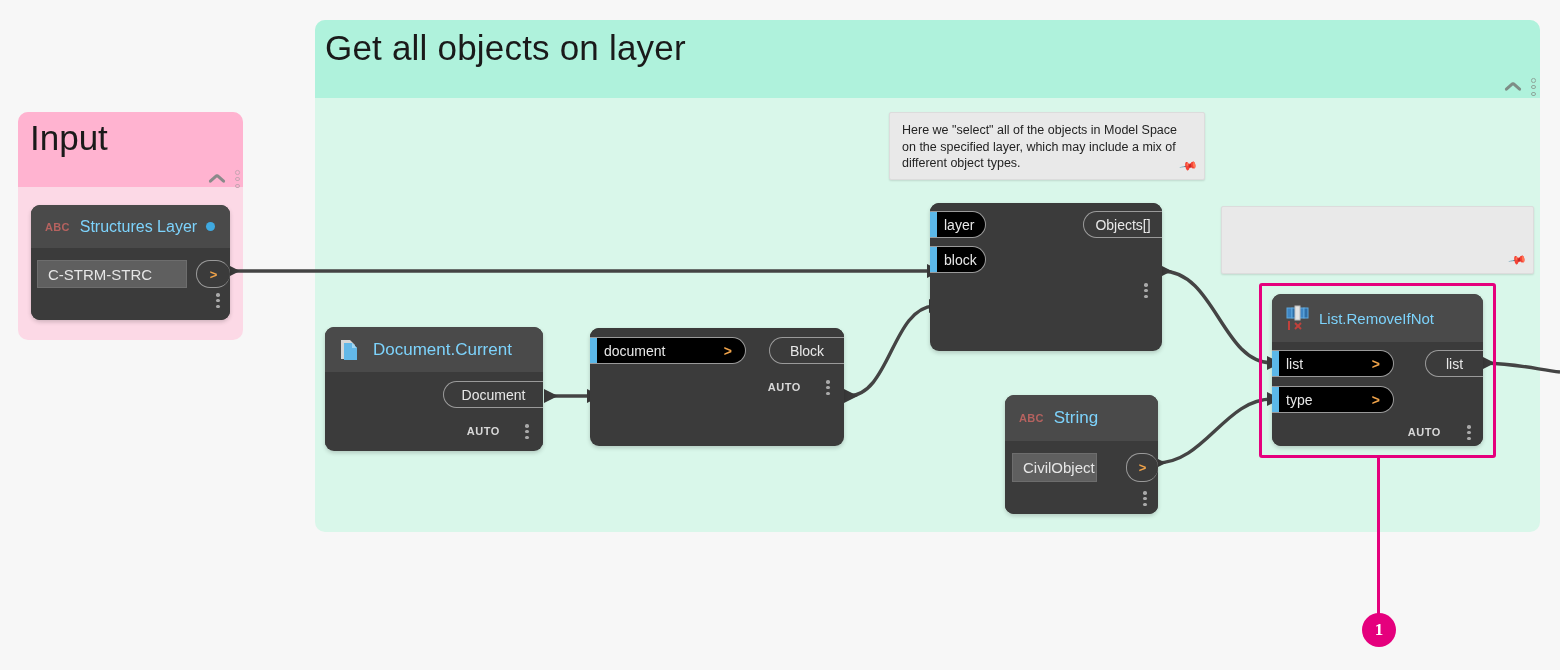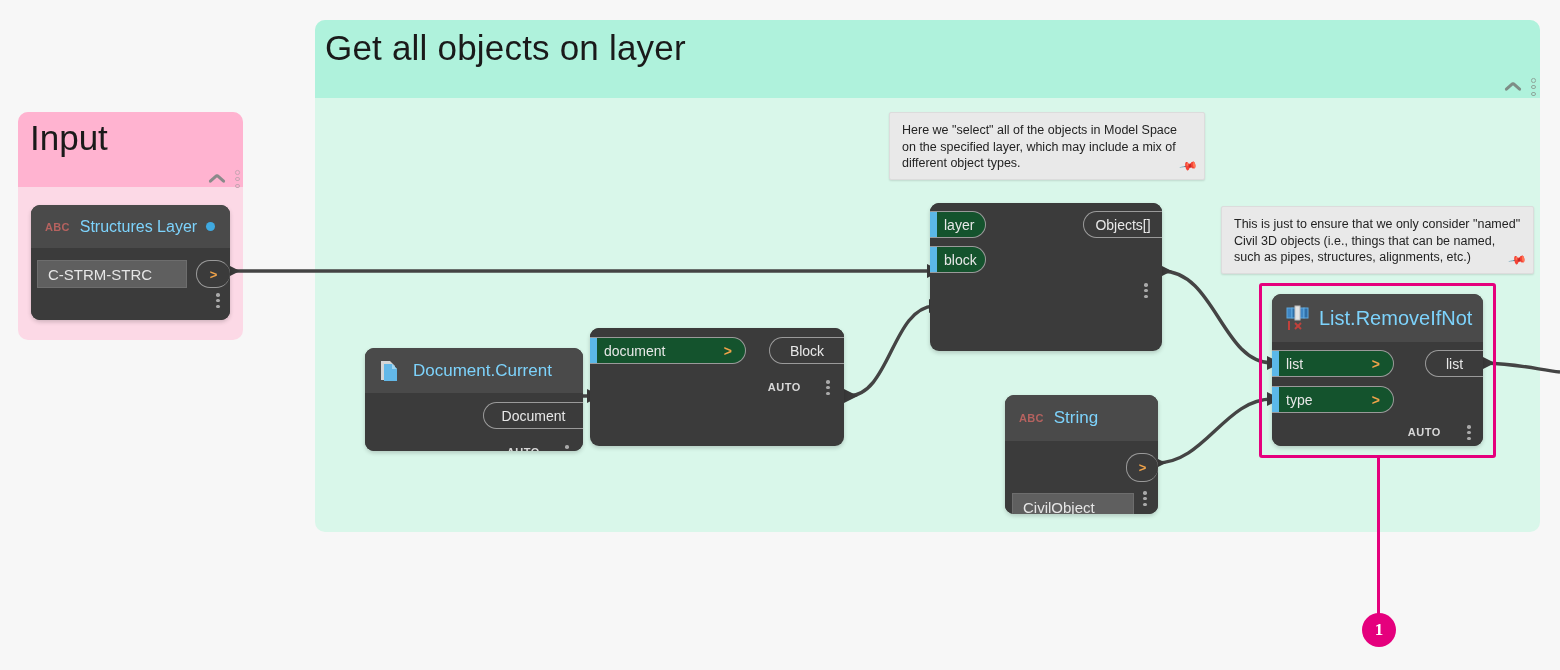--- a/index.html
+++ b/index.html
@@ -147,21 +147,21 @@
     border-top-right-radius: 0;
     border-bottom-right-radius: 0;
   }
   .port .caret {
     position: absolute;
     right: 13px;
     color: #f0a34a;
     font-size: 14px;
     font-weight: 700;
   }
-  .port.filled { background: #14532d; border-color: #9a9a9a; }
+  .port.filled { background: #000000; border-color: #9a9a9a; }
 
   
   .valbox {
     position: absolute;
     background: #5f5f5f;
     color: #e6e6e6;
     display: flex;
     align-items: center;
     padding: 0 10px;
     box-sizing: border-box;
@@ -313,21 +313,21 @@
       <div class="valbox" style="left:6px; top:12px; width:150px; height:28px;">C-STRM-STRC</div>
       <div class="minibtn" style="left:165px; top:12px; width:34px; height:28px;">&gt;</div>
       <div class="node-dots" style="left:185px; top:45px;">
           <i></i>
           <i></i>
           <i></i>
         </div>
     </div>
   </div>
 
-  <div class="node" style="left:325px; top:348px; width:218px; height:103px;margin-left:40px;">
+  <div class="node" style="left:325px; top:327px; width:218px; height:124px;">
     <div class="node-head" style="height:45px;">
       <span class="icon-wrap" style="width:22px;height:24px;margin-right:12px;">
         <svg width="22" height="24" viewBox="0 0 22 24">
           <path d="M2 2 h9 l5 5 v14 h-14 z" fill="#d6d6d6"></path>
           <path d="M5 5 h8 l5 5 v12 h-13 z" fill="#63b8e8"></path>
           <path d="M13 5 v5 h5 z" fill="#9ed5f2"></path>
         </svg>
       </span>
       <span class="node-title" style="font-size:17px;">Document.Current</span>
     </div>
@@ -380,21 +380,21 @@
         </div>
     </div>
   </div>
 
   <div class="node" style="left:1005px; top:395px; width:153px; height:119px;">
     <div class="node-head" style="height:46px;">
       <span class="abc-tag">ABC</span>
       <span class="node-title" style="font-size:17px;">String</span>
     </div>
     <div class="node-body" style="height:73px;">
-      <div class="valbox" style="left:7px; top:12px; width:122px; height:29px;margin-top:40px;">CivilObject</div>
+      <div class="valbox" style="left:7px; top:12px; width:85px; height:29px;">CivilObject</div>
       <div class="minibtn" style="left:121px; top:12px; width:32px; height:29px;">&gt;</div>
       <div class="node-dots" style="right:11px; bottom:8px;">
           <i></i>
           <i></i>
           <i></i>
         </div>
     </div>
   </div>
 
   <div class="node" style="left:1272px; top:294px; width:211px; height:152px;">
@@ -406,21 +406,21 @@
           <rect x="13" y="3" width="5" height="10" fill="#3f86c4" stroke="#5fa8de" stroke-width="1"></rect>
           <rect x="18" y="3" width="4" height="10" fill="#2f6fa8" stroke="#5fa8de" stroke-width="1"></rect>
           <rect x="9" y="1" width="5" height="14" fill="#e4e4e4" stroke="#bdbdbd" stroke-width="1"></rect>
           <rect x="2" y="16" width="2" height="9" fill="#c0413c"></rect>
           <g stroke="#c0413c" stroke-width="2">
             <line x1="9" y1="18" x2="15" y2="24"></line>
             <line x1="15" y1="18" x2="9" y2="24"></line>
           </g>
         </svg>
       </span>
-      <span class="node-title" style="font-size:20px;">List.RemoveIfNot</span>
+      <span class="node-title" style="font-size:15px;">List.RemoveIfNot</span>
     </div>
     <div class="node-body" style="height:104px;">
       <div class="port in filled" style="left:0; top:8px; width:122px;">
         <span>list</span>
         <span class="caret">&gt;</span>
       </div>
       <div class="port in filled" style="left:0; top:44px; width:122px;">
         <span>type</span>
         <span class="caret">&gt;</span>
       </div>
@@ -439,17 +439,16 @@
   <div class="highlight-box" style="left:1259px; top:283px; width:237px; height:175px;"></div>
   <div class="badge-stem" style="left:1377px; top:456px; height:158px;"></div>
   <div class="badge" style="left:1362px; top:613px;">1</div>
 
   <div class="note" style="left:889px; top:112px; width:316px; height:68px;">
     <span>Here we "select" all of the objects in Model Space on the specified layer, which may include a mix of different object types.</span>
     <span class="pin-icon">📌</span>
   </div>
 
   <div class="note" style="left:1221px; top:206px; width:313px; height:68px;">
-    <span>This is just to ensure that we only consider "named" Civil 3D objects (i.e., things that can be named, such as pipes, structures, alignments, etc.)</span>
     <span class="pin-icon">📌</span>
   </div>
 
 </div>
 
 </body></html>

